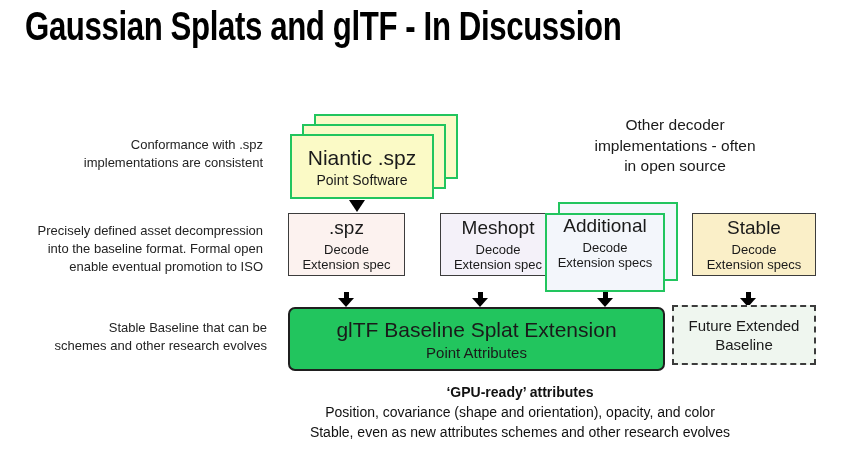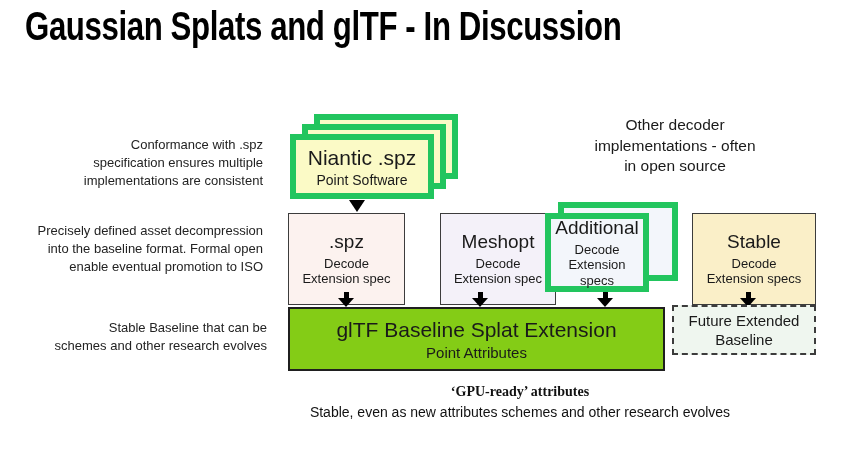--- a/index.html
+++ b/index.html
@@ -16,83 +16,82 @@
   .note { position:absolute; text-align:right; font-size:13px; line-height:18px; color:#232323; }
   .note div { white-space:nowrap; }
   .note-1 { right:602px; top:136px; }
   .note-2 { right:602px; top:222px; }
   .note-3 { right:598px; top:319px; }
   
   .other-note { position:absolute; left:572px; width:206px; top:115px; text-align:center;
     font-size:15.5px; line-height:20.5px; color:#1a1a1a; }
   
   .niantic-stack { position:absolute; left:290px; top:114px; width:170px; height:86px; }
-  .card { position:absolute; border:6px solid #22c55e; box-sizing:border-box; }
+  .card { position:absolute; border:2px solid #22c55e; box-sizing:border-box; }
   .niantic-back2 { left:24px; top:0; width:144px; height:65px; }
   .niantic-back1 { left:12px; top:10px; width:144px; height:65px; }
   .niantic-front { left:0; top:20px; width:144px; height:65px;
     display:flex; flex-direction:column; justify-content:center; align-items:center; }
   .niantic-front .t1 { font-size:21px; margin-bottom:2px; }
   .niantic-front .t2 { font-size:14px; }
   
-  .dbox { position:absolute; top:213px; height:92px; border:1px solid #3c3c3c; box-sizing:border-box;
+  .dbox { position:absolute; top:213px; height:63px; border:1px solid #3c3c3c; box-sizing:border-box;
     display:flex; flex-direction:column; justify-content:center; align-items:center; text-align:center; }
   .dbox .t1 { font-size:19px; margin-bottom:3px; }
   .dbox .t2 { font-size:13px; line-height:15px; }
   .dbox .t3 { font-size:13px; line-height:16px;text-align:right; }
   .box-spz { left:288px; width:117px; }
   .box-meshopt { left:422px; width:116px; }
   .additional-stack { position:absolute; left:545px; top:202px; width:134px; height:90px; }
   .additional-back { left:13px; top:0; width:120px; height:79px; }
-  .additional-front { left:0; top:11px; width:104px; height:79px;
-    display:flex; flex-direction:column; justify-content:center; align-items:center; text-align:center; }
+  .additional-front { left:0; top:11px; width:120px; height:79px;
+    display:flex; flex-direction:column; justify-content:flex-start; align-items:center; text-align:center; }
   .additional-front .t1 { font-size:19px; margin-bottom:3px; }
   .additional-front .t2 { font-size:13px; line-height:15px; }
   .additional-front .t3 { font-size:13px; line-height:16px; }
   .box-future { left:692px; width:124px; }
   
   .baseline {
     position:absolute; left:288px; top:307px; width:377px; height:64px;
     border:2px solid #1f1f1f; box-sizing:border-box;
     display:flex; flex-direction:column; justify-content:center; align-items:center;
   }
   .baseline .t1 { font-size:21px; margin-bottom:2px; }
   .baseline .t2 { font-size:15px; }
   .future-baseline {
-    position:absolute; left:672px; top:305px; width:144px; height:50px;
+    position:absolute; left:672px; top:305px; width:144px; height:60px;
     border:2px dashed #3c3c3c; box-sizing:border-box;
     display:flex; align-items:center; justify-content:center; text-align:center;
     font-size:15px; line-height:19px; padding:16px 14px;
   }
   
   .arrow { position:absolute; width:16px; }
   .arrow .stem { width:5px; height:6px; background:#000; margin:0 auto; }
   .arrow .head { width:0; height:0; margin:0 auto;
     border-left:8px solid transparent; border-right:8px solid transparent; border-top:9px solid #000; }
   .arrow-big .head { border-left:8px solid transparent; border-right:8px solid transparent; border-top:12px solid #000; }
   .arr-niantic { left:349px; top:200px; }
   .arr-spz { left:338px; top:292px; }
   .arr-meshopt { left:472px; top:292px; }
   .arr-additional { left:597px; top:292px; }
   .arr-future { left:740px; top:292px; }
   
   .footer { position:absolute; left:220px; top:382px; width:600px; text-align:center; color:#111; }
-  .footer .fh { font-size:14px; font-weight:bold; line-height:20px;font-family:Liberation Serif, serif; }
+  .footer .fh { font-size:14px; font-weight:bold; line-height:20px; }
   .footer .fl { font-size:14px; line-height:20px; }
 </style>
 </head>
 <body>
 
 <div class="slide">
 
   <div class="title">Gaussian Splats and glTF - In Discussion</div>
 
   <div class="note note-1">
     <div>Conformance with .spz</div>
-    <div>specification ensures multiple</div>
     <div>implementations are consistent</div>
   </div>
   <div class="note note-2">
     <div>Precisely defined asset decompression</div>
     <div>into the baseline format. Formal open</div>
     <div>enable eventual promotion to ISO</div>
   </div>
   <div class="note note-3">
     <div>Stable Baseline that can be</div>
     <div>schemes and other research evolves</div>
@@ -151,26 +150,27 @@
     </div>
   <div class="arrow arr-additional">
       <div class="stem"></div>
       <div class="head"></div>
     </div>
   <div class="arrow arr-future">
       <div class="stem"></div>
       <div class="head"></div>
     </div>
 
-  <div class="baseline" style="background: #84cc16;">
+  <div class="baseline" style="background: #22c55e; border-radius: 7px;">
     <div class="t1">glTF Baseline Splat Extension</div>
     <div class="t2">Point Attributes</div>
   </div>
   <div class="future-baseline" style="background: rgb(239, 246, 239);">
     <div>Future Extended Baseline</div>
   </div>
 
   <div class="footer">
     <div class="fh">‘GPU-ready’ attributes</div>
+    <div class="fl">Position, covariance (shape and orientation), opacity, and color</div>
     <div class="fl">Stable, even as new attributes schemes and other research evolves</div>
   </div>
 
 </div>
 
 </body></html>

